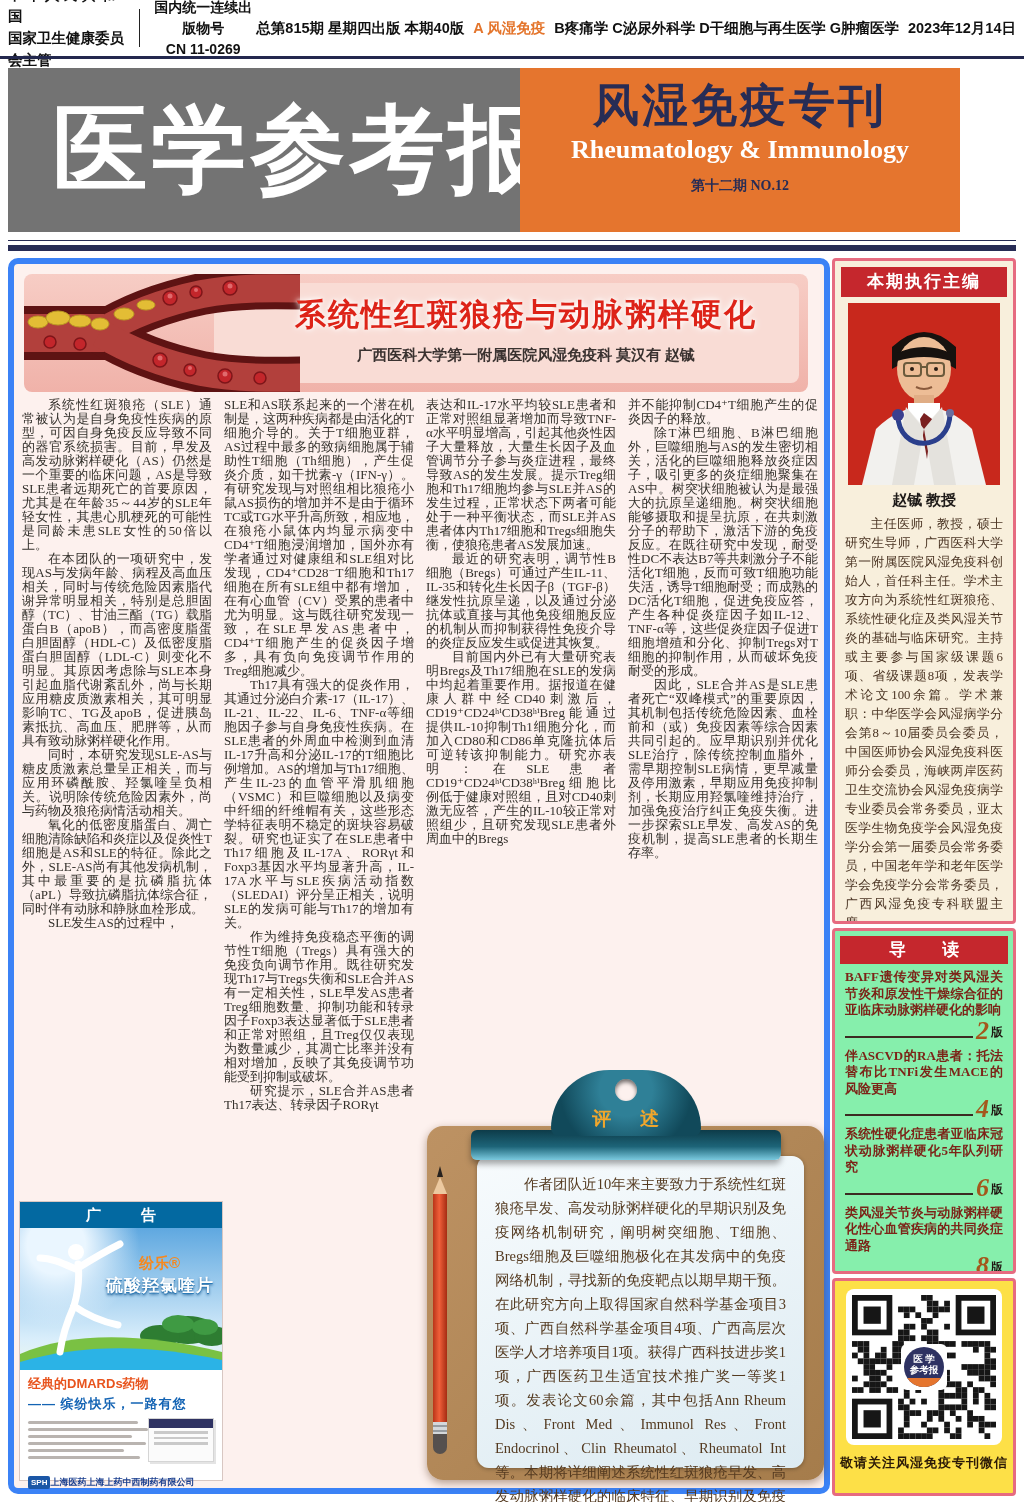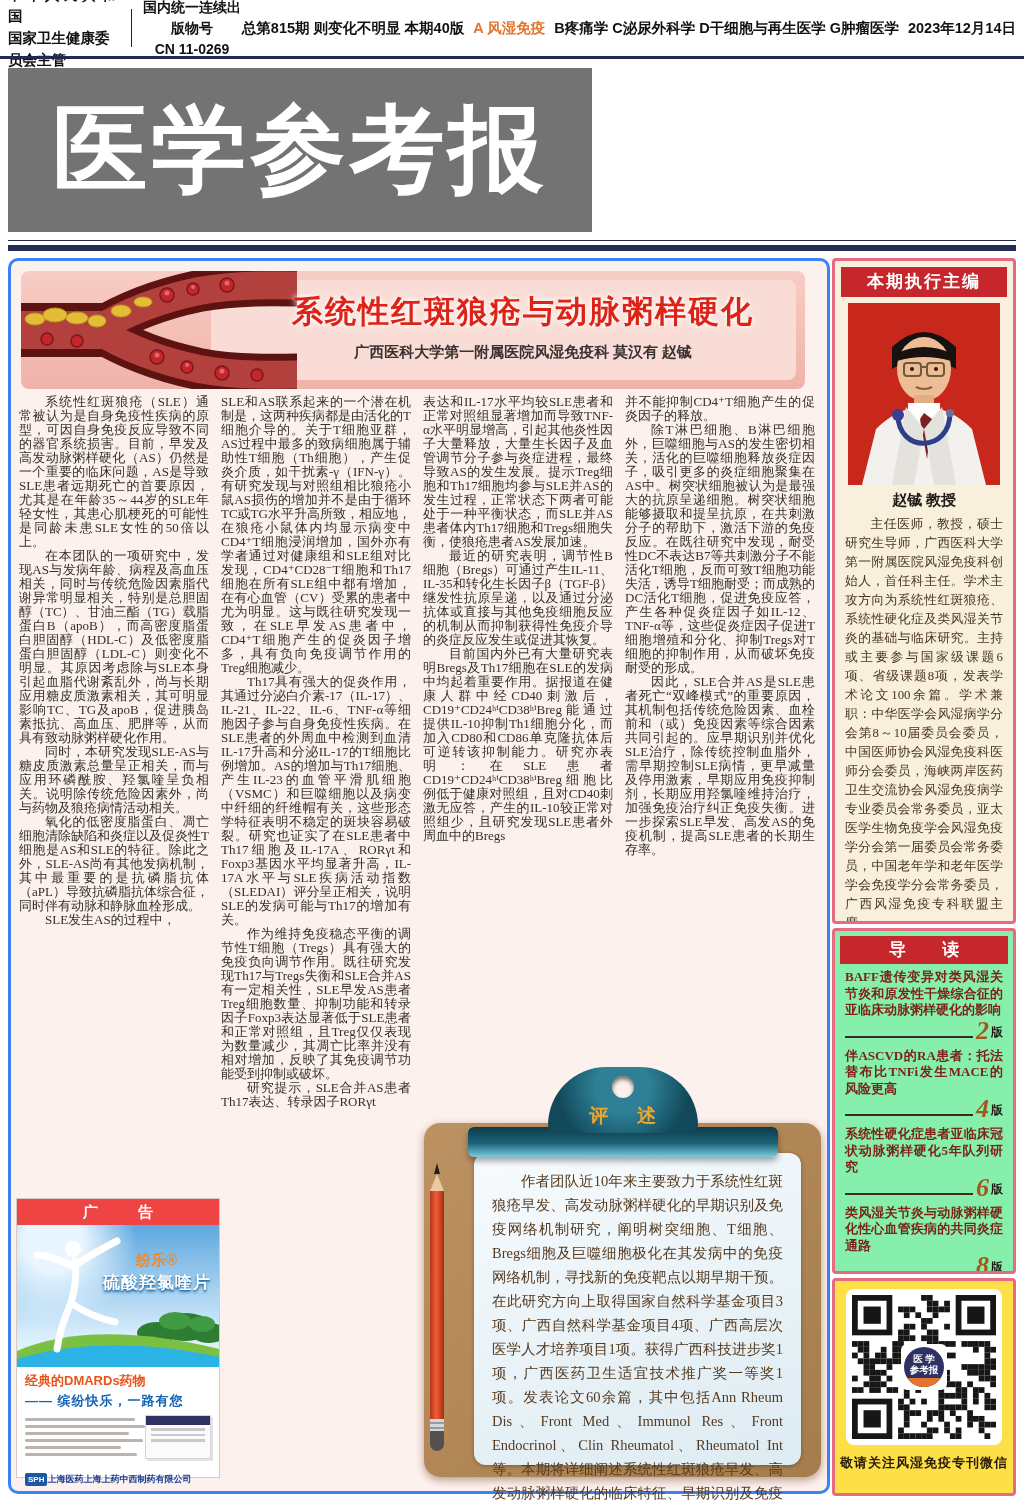--- a/index.html
+++ b/index.html
@@ -20,37 +20,37 @@
              display:flex;align-items:center;justify-content:center;}
   .mast-title{color:#fff;font-size:95px;font-weight:bold;letter-spacing:4px;line-height:1;}
   .mast-right{position:absolute;left:520px;top:68px;width:440px;height:164px;background:#e5752e;text-align:center;}
   .mast-cn{margin-top:12px;font-size:46px;font-weight:bold;color:#272c55;letter-spacing:3px;line-height:1.15;}
   .mast-en{font-size:26px;font-weight:bold;color:#fff;margin-top:2px;}
   .mast-issue{font-size:14px;color:#272c55;font-weight:bold;margin-top:12px;}
   .rule-thin{position:absolute;left:8px;top:240px;width:1008px;height:1px;background:#272c55;}
   .rule-thick{position:absolute;left:8px;top:245px;width:1008px;height:6px;background:#272c55;}
   
   .article-frame{position:absolute;left:8px;top:258px;width:822px;height:1236px;box-sizing:border-box;
-                 background:#fdf1ee;border:3px solid #3b82f6;border-radius:10px;}
+                 background:#fdf1ee;border:6px solid #3b82f6;border-radius:10px;}
   .banner{position:absolute;left:10px;top:10px;width:784px;height:118px;border-radius:8px;overflow:hidden;
           background:linear-gradient(#f7cdc5,#f0b2a9);}
   .banner-inner{position:absolute;left:190px;top:9px;right:9px;bottom:9px;background:#f9dcd5;border-radius:8px;}
   .artery{position:absolute;left:-4px;top:0;}
   .a-title{position:absolute;left:230px;right:10px;top:20px;text-align:center;font-size:31px;font-weight:bold;
            color:#dd2318;letter-spacing:2px;text-shadow:0 0 4px #fff,0 0 9px #fff;}
   .a-byline{position:absolute;left:230px;right:10px;top:72px;text-align:center;font-size:15px;color:#3a3230;font-weight:bold;}
   .col{position:absolute;top:134px;width:190px;overflow:hidden;font-size:13px;line-height:14px;
        color:#33302b;text-align:justify;}
   #col0{left:8px;height:802px;} #col1{left:210px;height:1078px;}
   #col2{left:412px;height:724px;} #col3{left:614px;height:714px;}
   .bp{margin:0;} .ind{text-indent:2em;}
   
   .ad{position:absolute;left:6px;top:938px;width:202px;height:278px;background:#fff;
       box-shadow:0 0 0 1px #d8c7c2;font-family:"Liberation Sans",sans-serif;}
-  .ad-head{height:26px;background:#ef4444;color:#fff;font-size:15px;font-weight:bold;
+  .ad-head{height:26px;background:#0369a1;color:#fff;font-size:15px;font-weight:bold;
            display:flex;align-items:center;justify-content:center;letter-spacing:18px;padding-left:18px;}
   .ad-sky{position:relative;height:142px;overflow:hidden;
           background:radial-gradient(circle at 18% 12%,#eaf6ff 0 14%,transparent 40%),linear-gradient(#5fa8e0,#d9eefb 78%,#eef8ee);}
   .ad-brand{position:absolute;right:42px;top:26px;color:#f6881e;font-weight:bold;font-size:15px;}
   .ad-product{position:absolute;right:8px;top:46px;color:#fff;font-weight:bold;font-size:17px;
               letter-spacing:1px;text-shadow:0 1px 0 #2a7ab8,0 2px 3px #1a5a90;}
   .ad-tags{padding:5px 8px 3px;background:#fff;}
   .tag1{color:#e8541e;font-weight:bold;font-size:13px;}
   .tag2{color:#1464b4;font-weight:bold;font-size:13px;margin-top:2px;letter-spacing:1px;}
   .ad-fine{position:relative;height:52px;padding:5px 8px 0;}
@@ -122,30 +122,35 @@
     <div class="tb-left">
       <div>中 华 人 民 共 和 国</div>
       <div>国家卫生健康委员会主管</div>
     </div>
     <div class="tb-div"></div>
     <div class="tb-issn">
       <div>国内统一连续出版物号</div>
       <div>CN 11-0269</div>
     </div>
     <div class="tb-right">
-      <span>总第815期 则变化不明显 本期40版</span>
+      <span>总第815期 星期四出版 本期40版</span>
       <span class="orange">A 风湿免疫</span>
       <span>B疼痛学 C泌尿外科学 D干细胞与再生医学 G肿瘤医学</span>
       <span>2023年12月14日</span>
     </div>
   </header>
   <div class="rule-top"></div>
 
   <div class="mast-left">
     <div class="mast-title">医学参考报</div>
+  </div>
+  <div class="mast-right">
+    <div class="mast-cn">风湿免疫专刊</div>
+    <div class="mast-en">Rheumatology &amp; Immunology</div>
+    <div class="mast-issue">第十二期 NO.12</div>
   </div>
   <div class="rule-thin"></div>
   <div class="rule-thick"></div>
 
   <section class="article-frame">
     <div class="banner">
       <div class="banner-inner"></div>
       <svg class="artery" width="280" height="118" viewBox="0 0 280 118">
         <path d="M-20,59 L86,59" stroke="#5e1313" stroke-width="54" fill="none"></path>
         <path d="M80,59 Q124,32 182,20 Q224,12 290,15" stroke="#5e1313" stroke-width="42" fill="none"></path>

